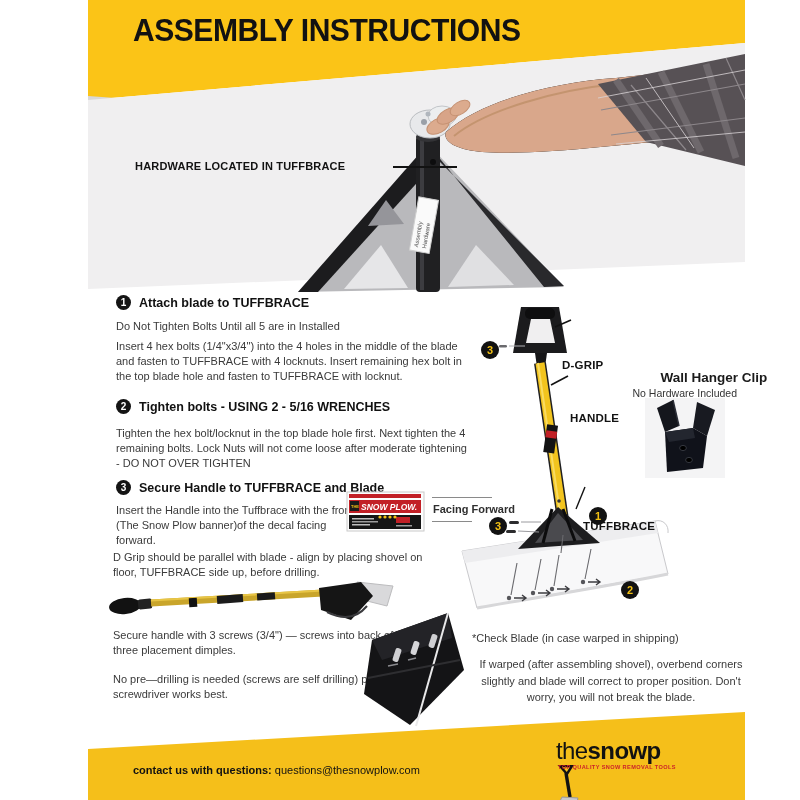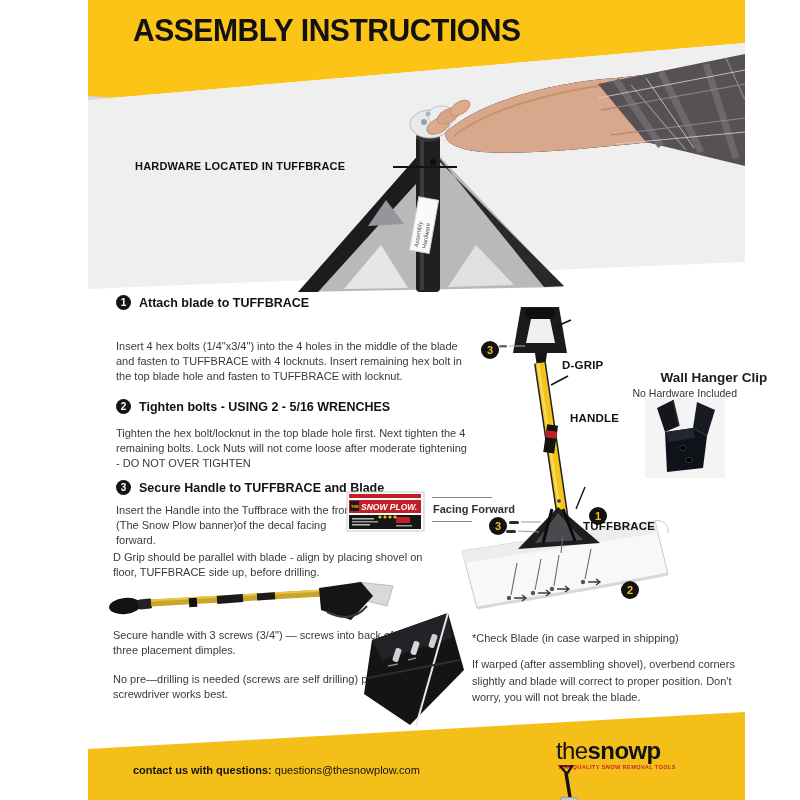--- a/index.html
+++ b/index.html
@@ -110,20 +110,21 @@
         <line x1="560" y1="38" x2="608" y2="108"></line>
       </g>
     </g>
   </svg>
 
   <div class="abs hero-callout" style="left:135px;top:160px;">HARDWARE LOCATED IN TUFFBRACE</div>
   <div class="abs callout-line" style="left:393px;top:166px;width:64px;"></div>
 
   <div class="abs badge" style="left:116px;top:295px;">1</div>
   <div class="abs step-heading" style="left:139px;top:296px;">Attach blade to TUFFBRACE</div>
+  <div class="abs body-text" style="left:116px;top:319px;width:345px;">Do Not Tighten Bolts Until all 5 are in Installed</div>
   <div class="abs body-text" style="left:116px;top:339px;width:348px;">Insert 4 hex bolts (1/4"x3/4") into the 4 holes in the middle of the blade and fasten to TUFFBRACE with 4 locknuts. Insert remaining hex bolt in the top blade hole and fasten to TUFFBRACE with locknut.</div>
 
   <div class="abs badge" style="left:116px;top:399px;">2</div>
   <div class="abs step-heading" style="left:139px;top:400px;">Tighten bolts - USING 2 - 5/16 WRENCHES</div>
   <div class="abs body-text" style="left:116px;top:426px;width:352px;">Tighten the hex bolt/locknut in the  top blade hole first. Next tighten the 4 remaining bolts. Lock Nuts will not come loose after moderate tightening - DO NOT OVER TIGHTEN</div>
 
   <div class="abs badge" style="left:116px;top:480px;">3</div>
   <div class="abs step-heading" style="left:139px;top:481px;">Secure Handle to TUFFBRACE and Blade</div>
   <div class="abs body-text" style="left:116px;top:503px;width:240px;">Insert the Handle into the Tuffbrace with the front (The Snow Plow banner)of the decal facing forward.</div>
   <div class="abs body-text" style="left:113px;top:550px;width:332px;">D Grip should be parallel with blade - align by placing shovel on floor, TUFFBRACE side up, before drilling.</div>
@@ -267,21 +268,21 @@
     <polygon points="12,10 28,2 34,28 20,34" fill="#14161c"></polygon>
     <polygon points="52,4 70,12 62,38 48,30" fill="#181a21"></polygon>
     <polygon points="20,34 48,30 62,38 58,70 22,74" fill="#10121a"></polygon>
     <polygon points="20,34 48,30 50,40 24,44" fill="#23262f"></polygon>
     <ellipse cx="38" cy="50" rx="3.4" ry="2.6" fill="#000" stroke="#34373f"></ellipse>
     <ellipse cx="44" cy="62" rx="3.4" ry="2.6" fill="#000" stroke="#34373f"></ellipse>
     <path d="M28,2 L34,28" stroke="#2b2e37" stroke-width="1.5" fill="none"></path>
   </svg>
 
   <div class="abs body-text" style="left:472px;top:631px;width:280px;">*Check Blade (in case warped in shipping)</div>
-  <div class="abs body-text body-wide" style="left:472px;top:656px;width:278px;">If warped (after assembling shovel), overbend corners slightly and blade will correct to proper position. Don't worry, you will not break the blade.</div>
+  <div class="abs body-text body-wide" style="left:472px;top:656px;width:278px;text-align:center;">If warped (after assembling shovel), overbend corners slightly and blade will correct to proper position. Don't worry, you will not break the blade.</div>
 
   <svg class="abs" style="left:86px;top:705px;" width="661" height="95" viewBox="0 0 661 95">
     <polygon points="2,44 659,7 659,95 2,95" fill="#F5BF1A"></polygon>
   </svg>
   <div class="abs contact" style="left:133px;top:764px;">
     <b>contact us with questions:</b>
     <span>questions@thesnowplow.com</span>
     
   </div>
 

